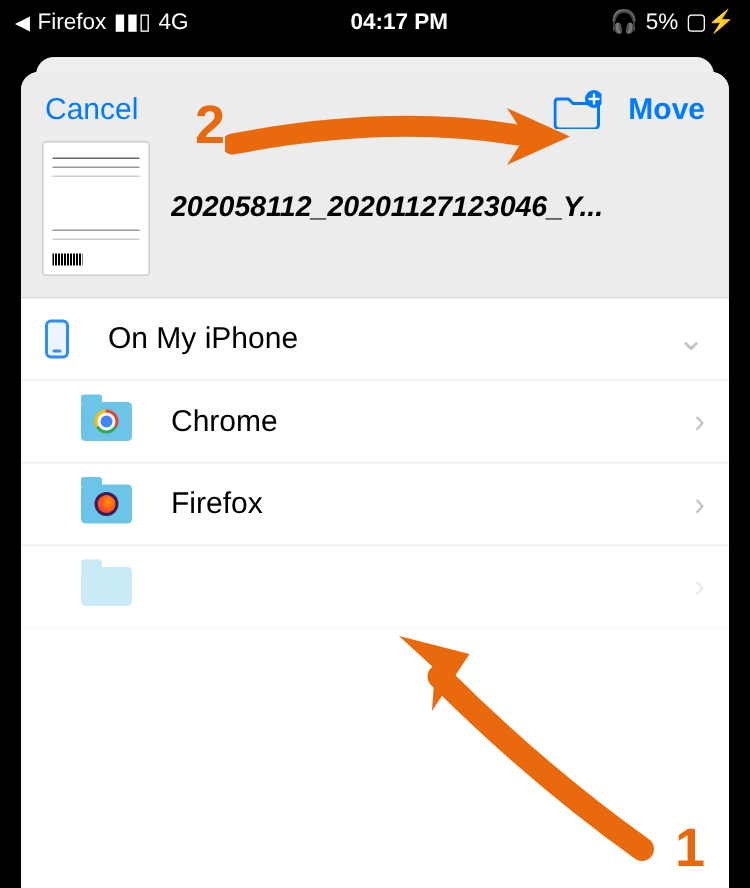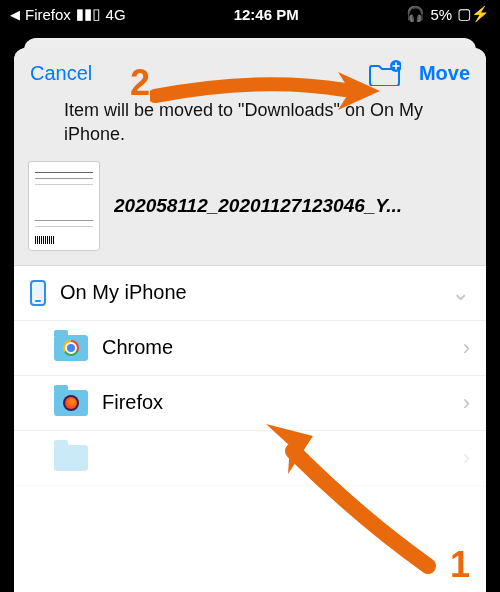--- a/index.html
+++ b/index.html
@@ -106,21 +106,21 @@
     white-space: nowrap;
     text-overflow: ellipsis;
   }
 
   
   .list { background:#fff; flex:1; }
   .row {
     display:flex; align-items:center;
     padding: 14px 16px;
     border-bottom: 1px solid #eee;
-    gap: 14px;
+    gap: 26px;
     font-size: 20px;
   }
   .row.child { padding-left: 40px; }
   .row.selected { background: #dcdcdc; }
   .row-label { flex:1; color:#000; }
   .chev { color:#c5c5c7; font-size:22px; }
 
   .phone-icon {
     width: 16px; height: 26px;
     border: 2px solid #2e8ef7; border-radius: 4px;
@@ -173,21 +173,21 @@
 </head>
 <body>
 
 <div class="status-bar">
   <div class="status-left">
     <span class="tri">◀</span>
     <span>Firefox</span>
     <span>▮▮▯</span>
     <span>4G</span>
   </div>
-  <div class="status-center">12:46 PM</div>
+  <div class="status-center">04:17 PM</div>
   <div class="status-right">
     <span>🎧</span>
     <span>5%</span>
     <span>▢⚡</span>
   </div>
 </div>
 
 <div class="stack-peek"></div>
 
 <div class="sheet">
@@ -198,21 +198,20 @@
         <span class="new-folder-icon">
           <svg width="32" height="26" viewBox="0 0 32 26">
             <path d="M2 6 h8 l3 3 h17 v14 a3 3 0 0 1 -3 3 H4 a3 3 0 0 1 -3 -3 V8 a2 2 0 0 1 2 -2 z" fill="none" stroke="#007aff" stroke-width="2" stroke-linejoin="round"></path>
             <circle cx="27" cy="6" r="6" fill="#007aff"></circle>
             <path d="M27 3 v6 M24 6 h6" stroke="#fff" stroke-width="1.6" stroke-linecap="round"></path>
           </svg>
         </span>
         <span class="nav-link nav-move">Move</span>
       </div>
     </div>
-    <div class="msg">Item will be moved to "Downloads" on On My iPhone.</div>
     <div class="item-strip">
       <div class="thumb">
           <div class="bc"></div>
         </div>
       <div class="file-name">202058112_20201127123046_Y...</div>
     </div>
   </div>
 
   <div class="list">
     <div class="row">

